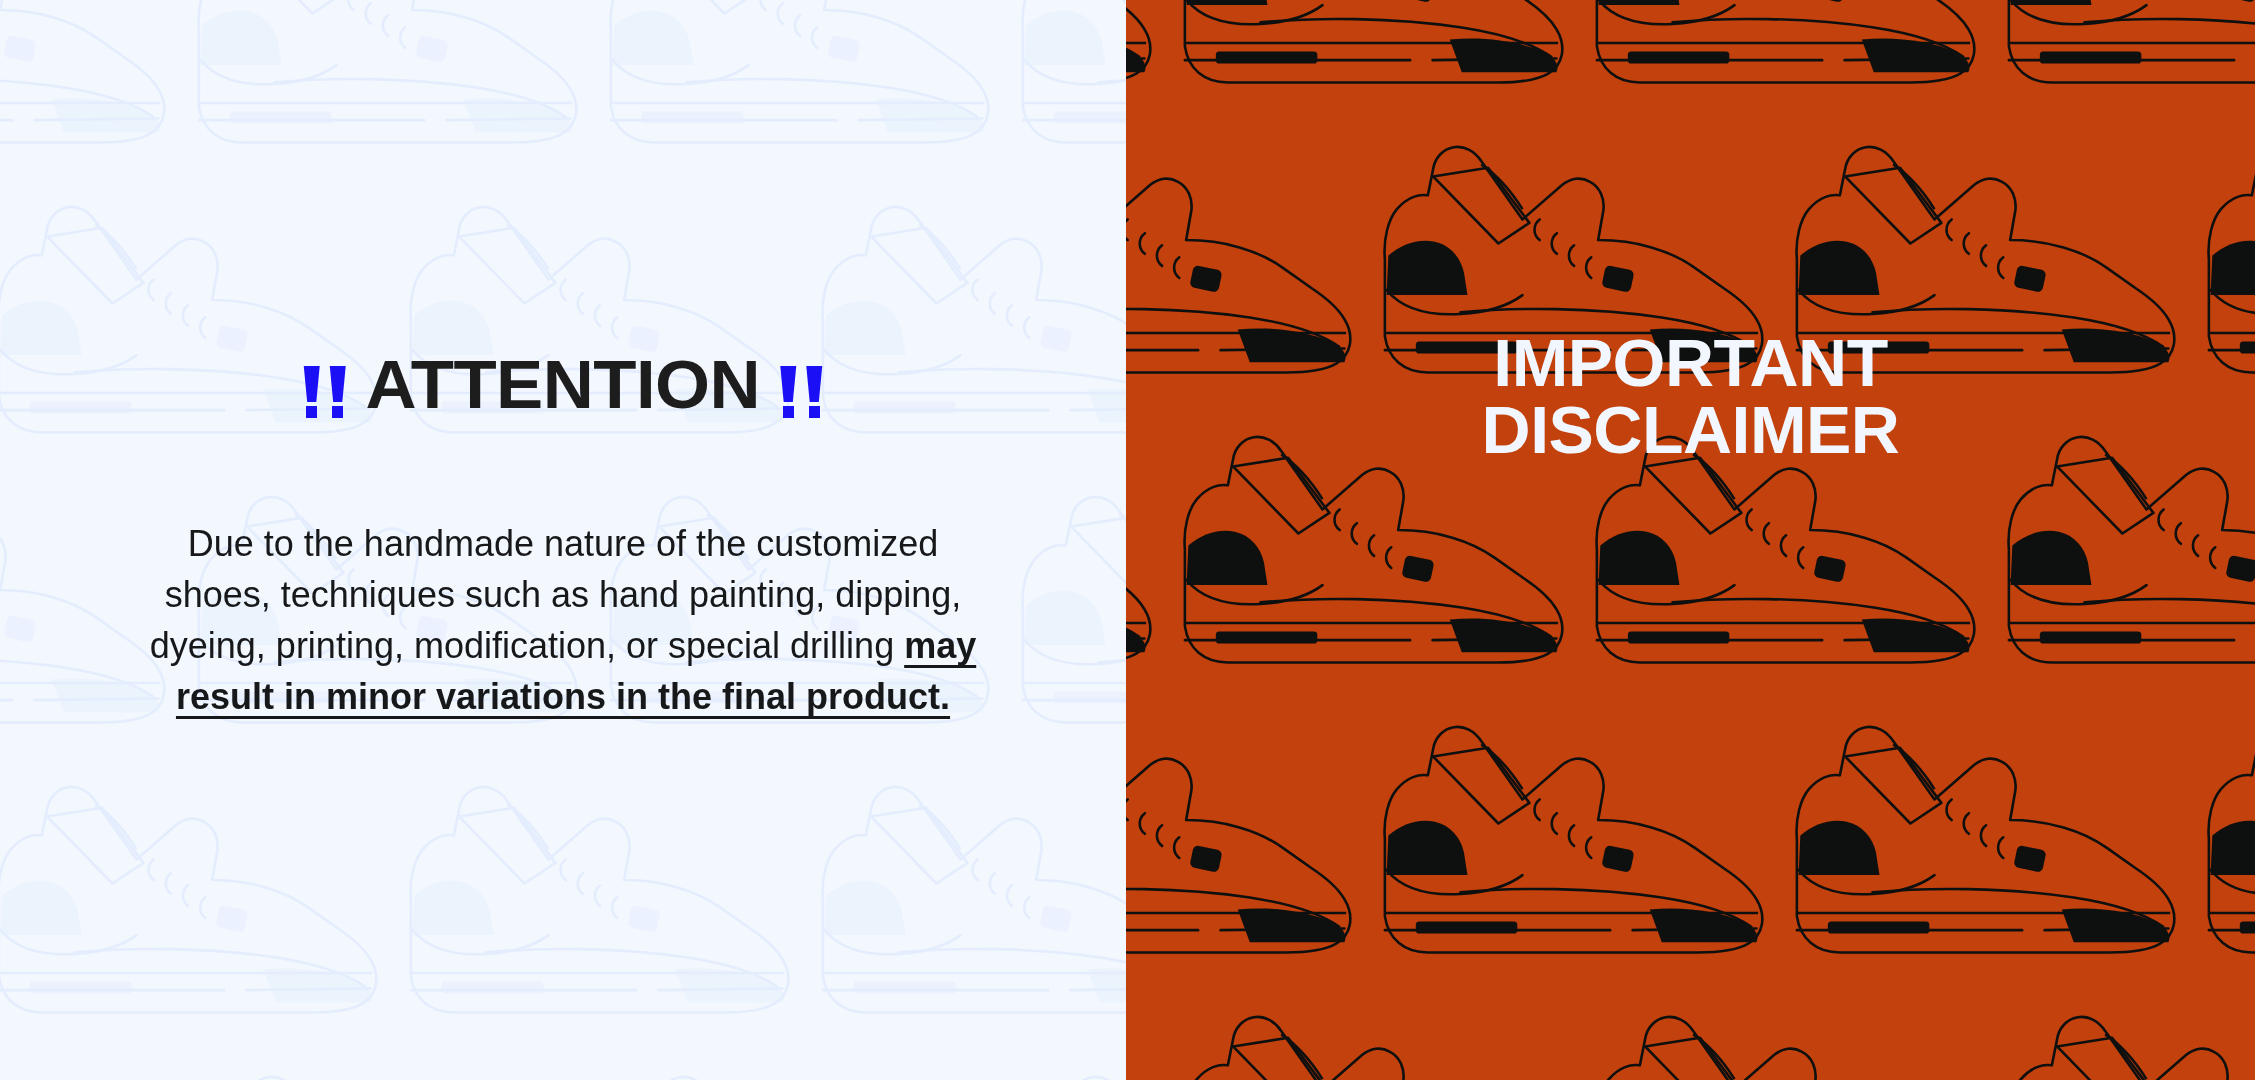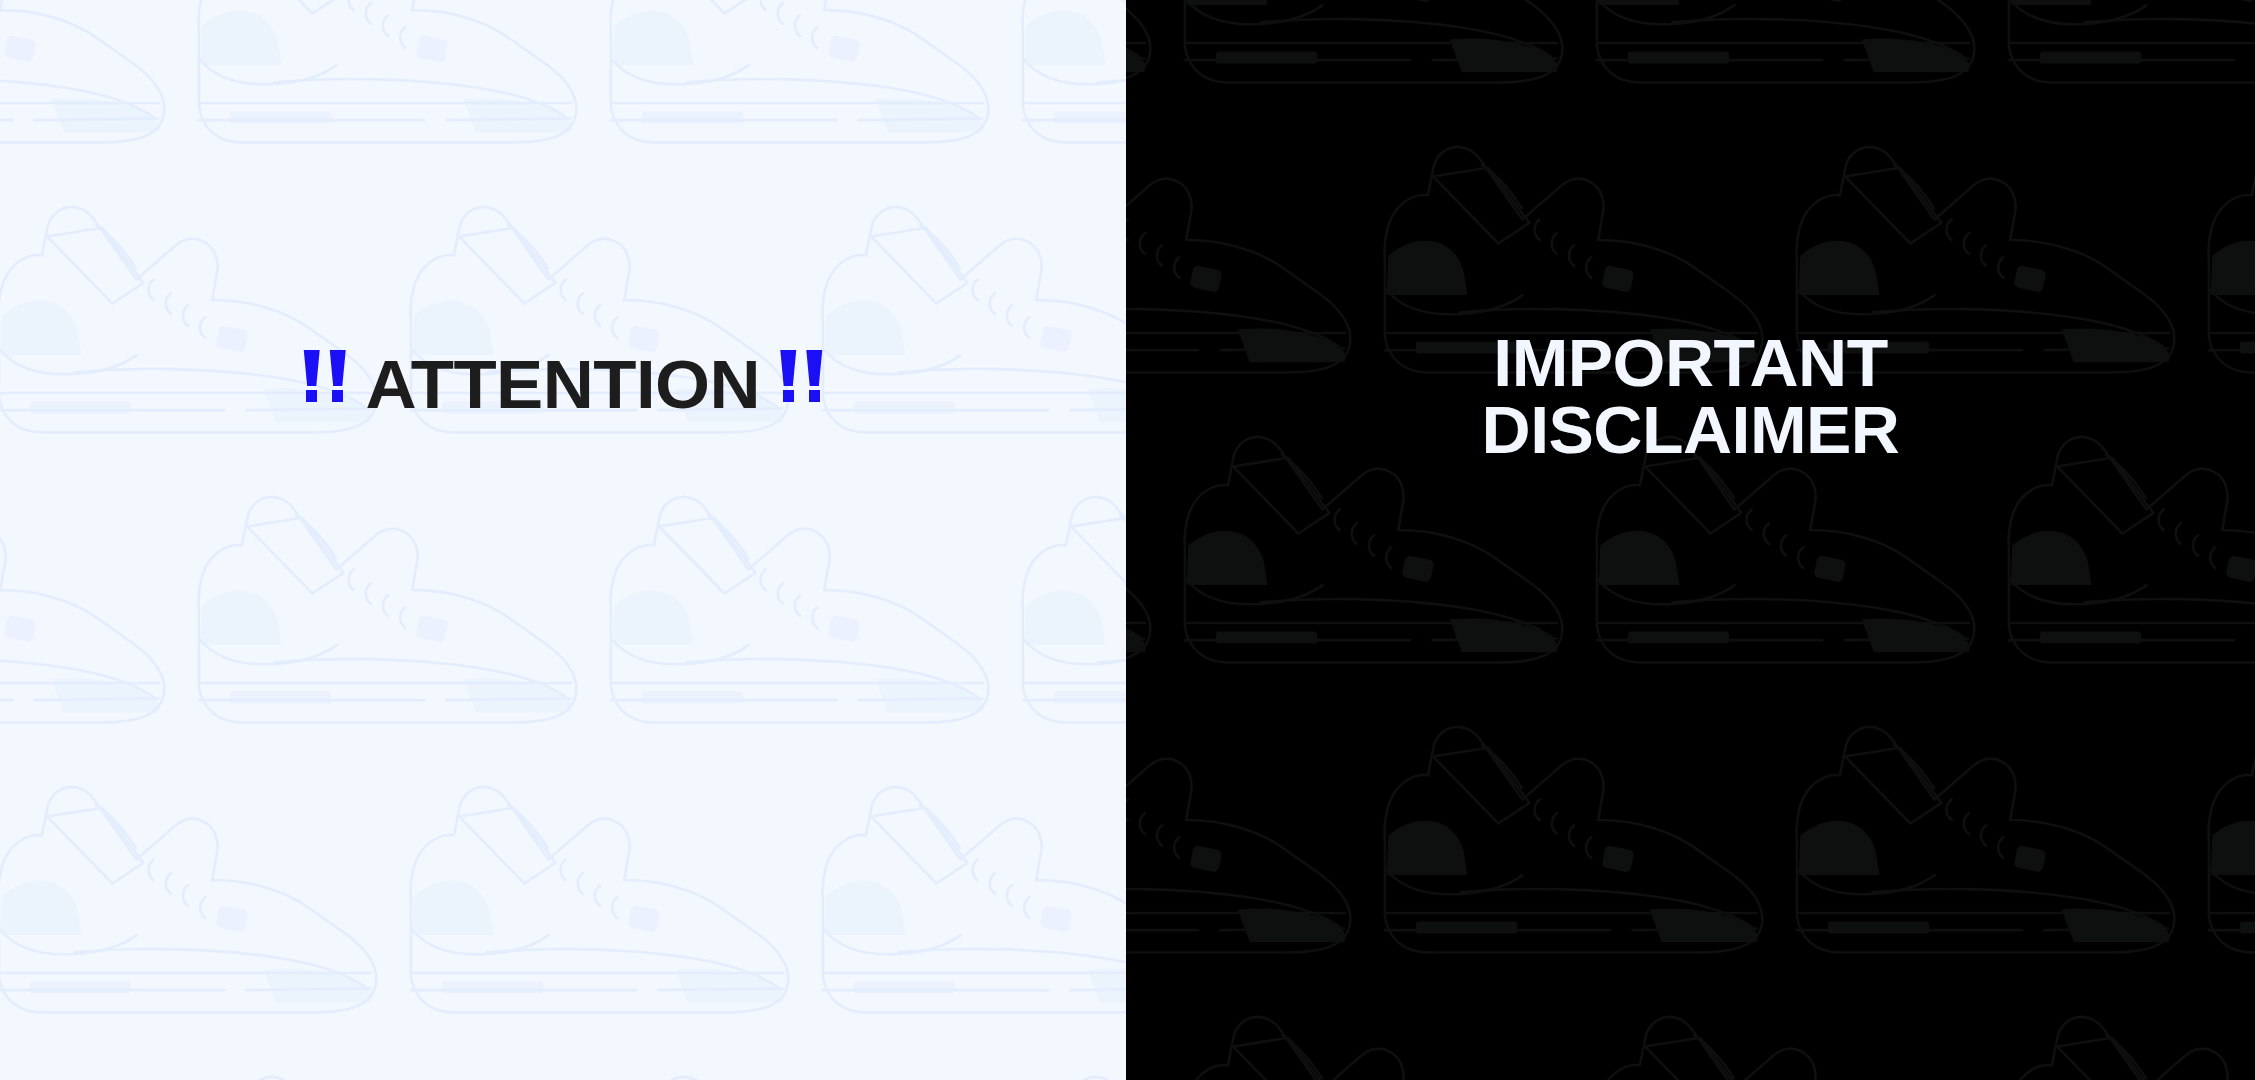--- a/index.html
+++ b/index.html
@@ -16,21 +16,21 @@
     font-family: "Liberation Sans", sans-serif;
   }
 
   
   .panel {
     position: relative;
     height: 1080px;
     overflow: hidden;
   }
   .panel-left  { width: 1126px; background: #f3f7fe; }
-  .panel-right { width: 1129px; background: #000000; }
+  .panel-right { width: 1129px; background: #c2410c; }
 
   .pattern {
     position: absolute;
     inset: -40px -40px -40px -40px;
     pointer-events: none;
   }
 
   .panel-content {
     position: absolute;
     left: 0;
@@ -45,21 +45,21 @@
   }
 
   
   .headline-left {
     margin: 0;
     position: absolute;
     top: 350px;
     left: 0;
     width: 100%;
     display: flex;
-    align-items: flex-start;
+    align-items: flex-end;
     justify-content: center;
     gap: 26px;
     white-space: nowrap;
   }
   .headline-left .word {
     font-family: "Liberation Sans", sans-serif;
     font-weight: 700;
     font-size: 68px;
     line-height: 1;
     letter-spacing: -0.5px;
@@ -256,20 +256,23 @@
               <span class="stem"></span>
               <span class="dot"></span>
             </span>
           <span class="bang">
               <span class="stem"></span>
               <span class="dot"></span>
             </span>
         </span>
       </h1>
 
+      <p class="body-copy body-left">
+        <span>Due to the handmade nature of the customized shoes, techniques such as hand painting, dipping, dyeing, printing, modification, or special drilling </span><span class="em">may result in minor variations in the final product.</span>
+      </p>
 
     </div>
   </section>
 
   <section class="panel panel-right">
 
     <svg class="pattern" viewBox="0 0 1209 1160" preserveAspectRatio="xMidYMid slice" aria-hidden="true">
       <defs>
         <g id="sneakerD">
           <path d="M8 150 C6 126 12 104 22 92 C34 78 48 74 58 76 L64 46 C66 32 76 22 88 20 C100 18 112 24 120 36

